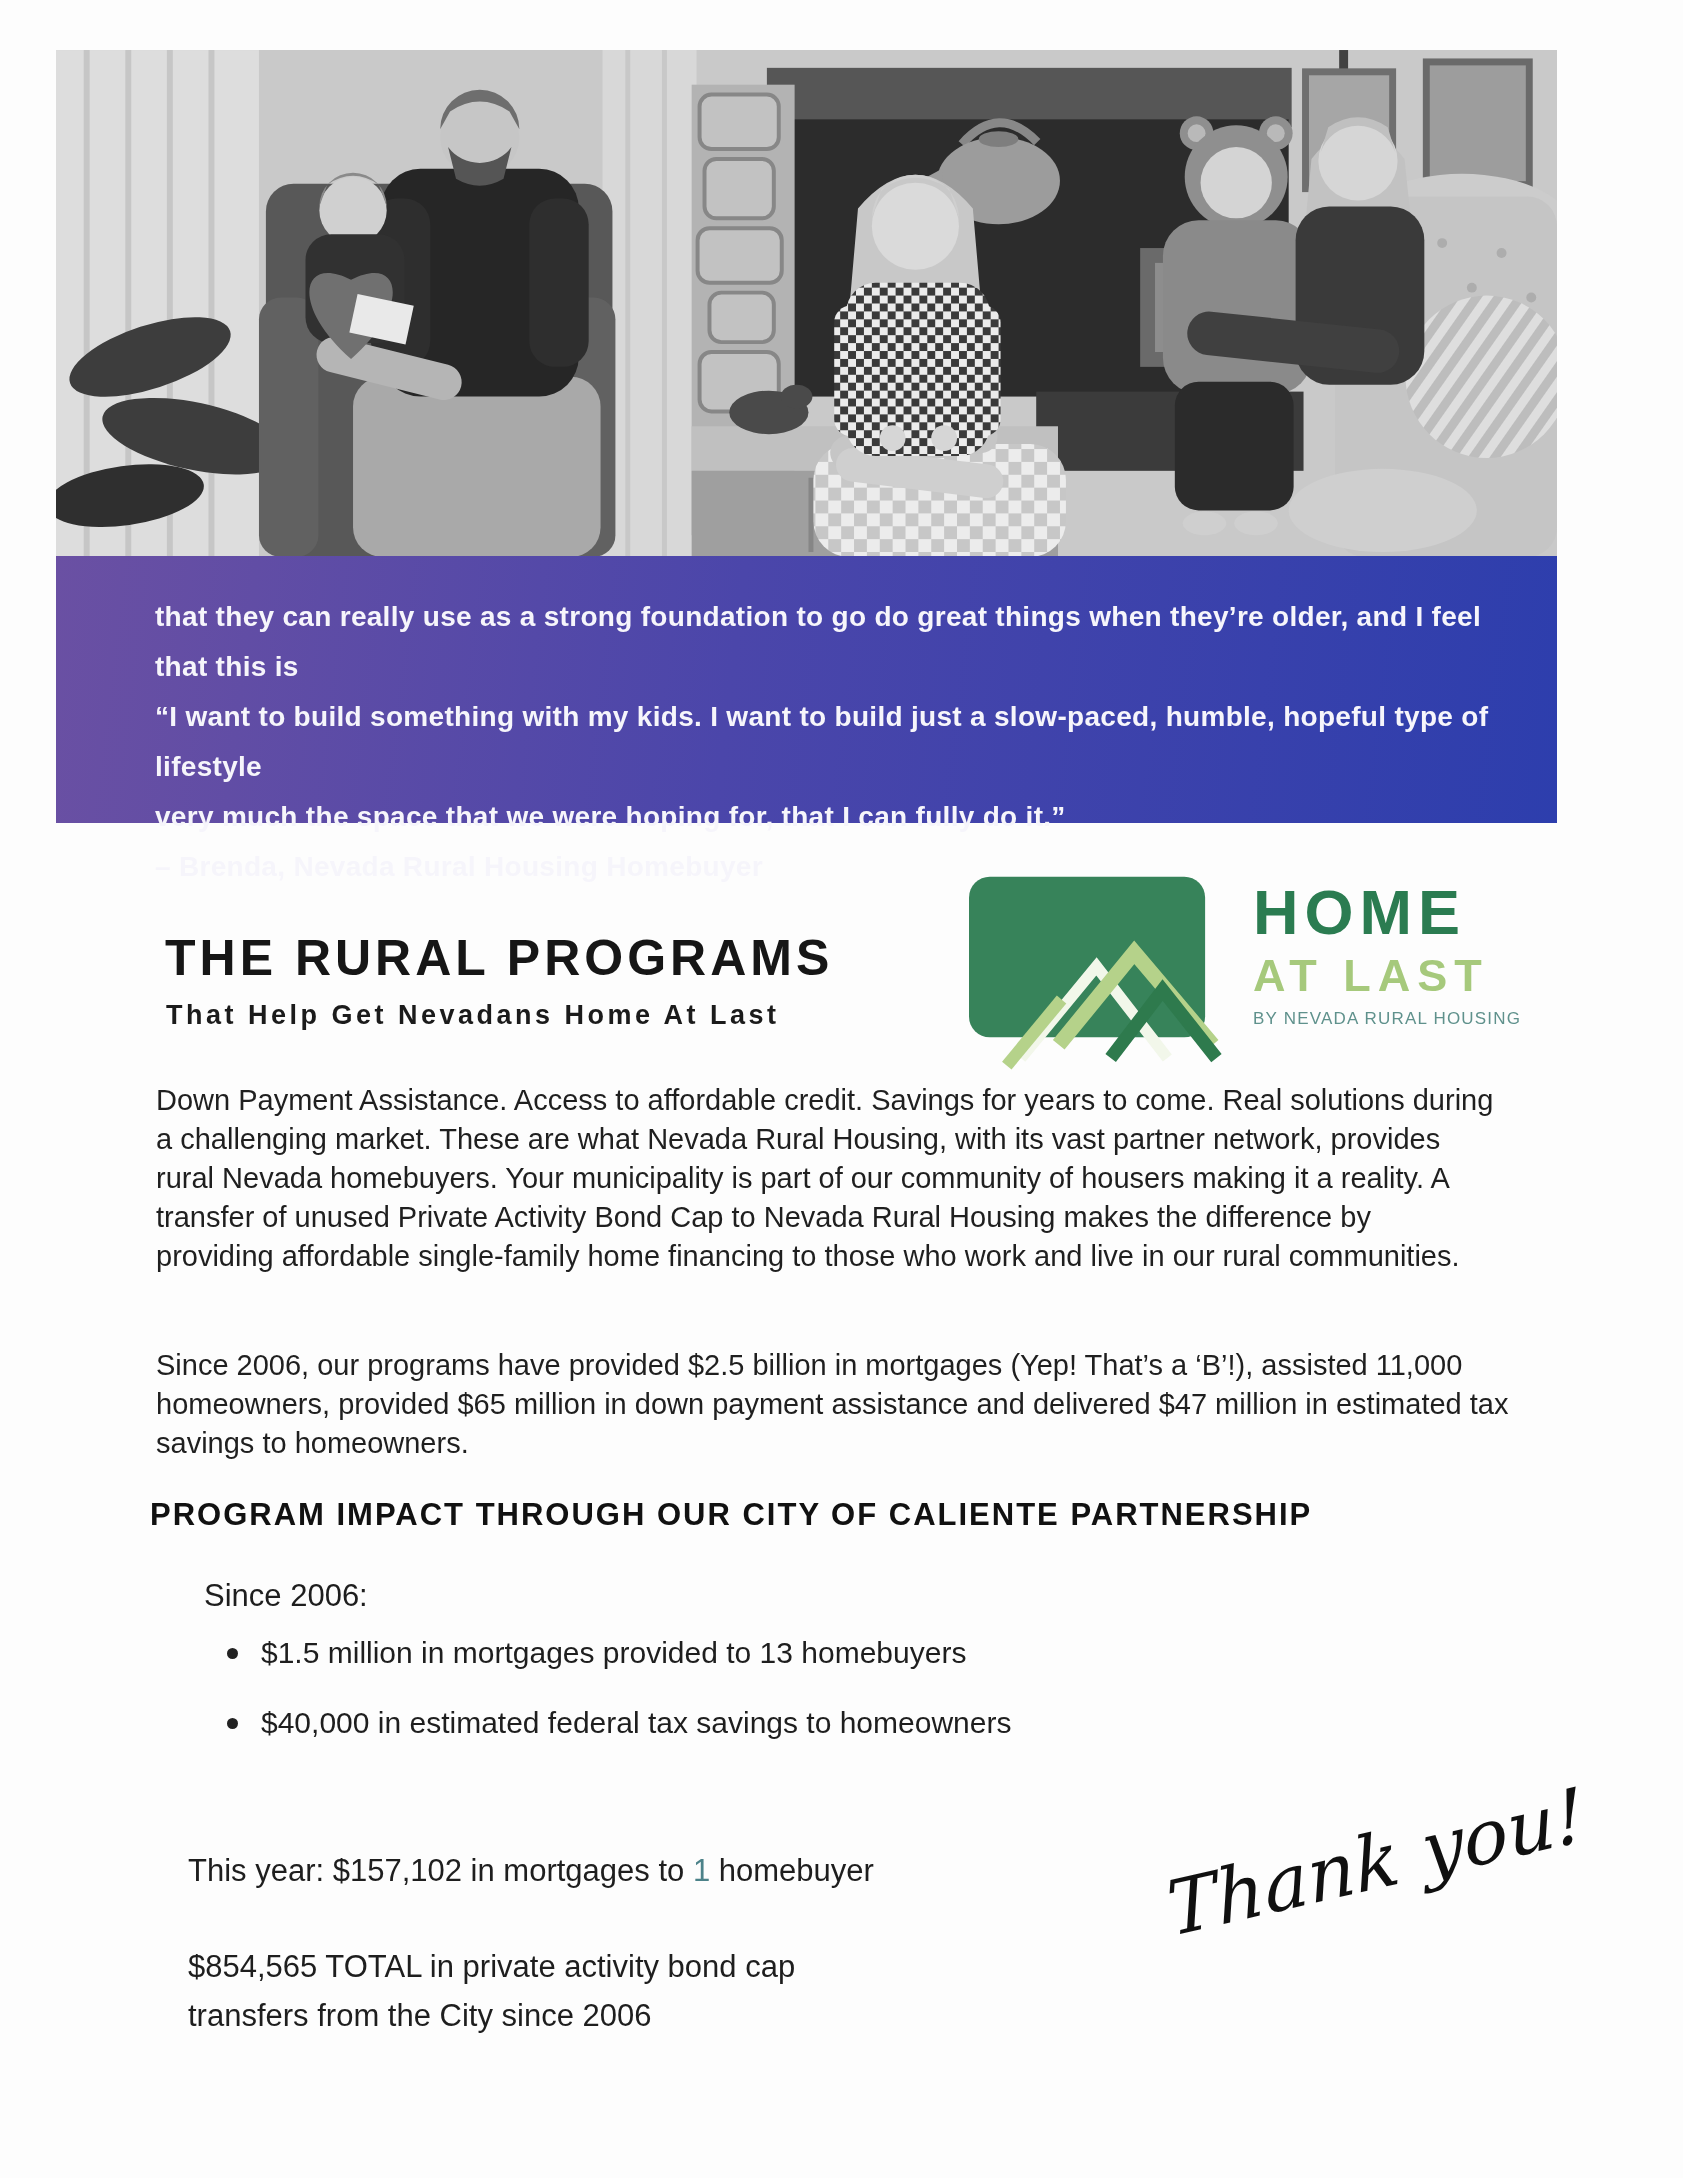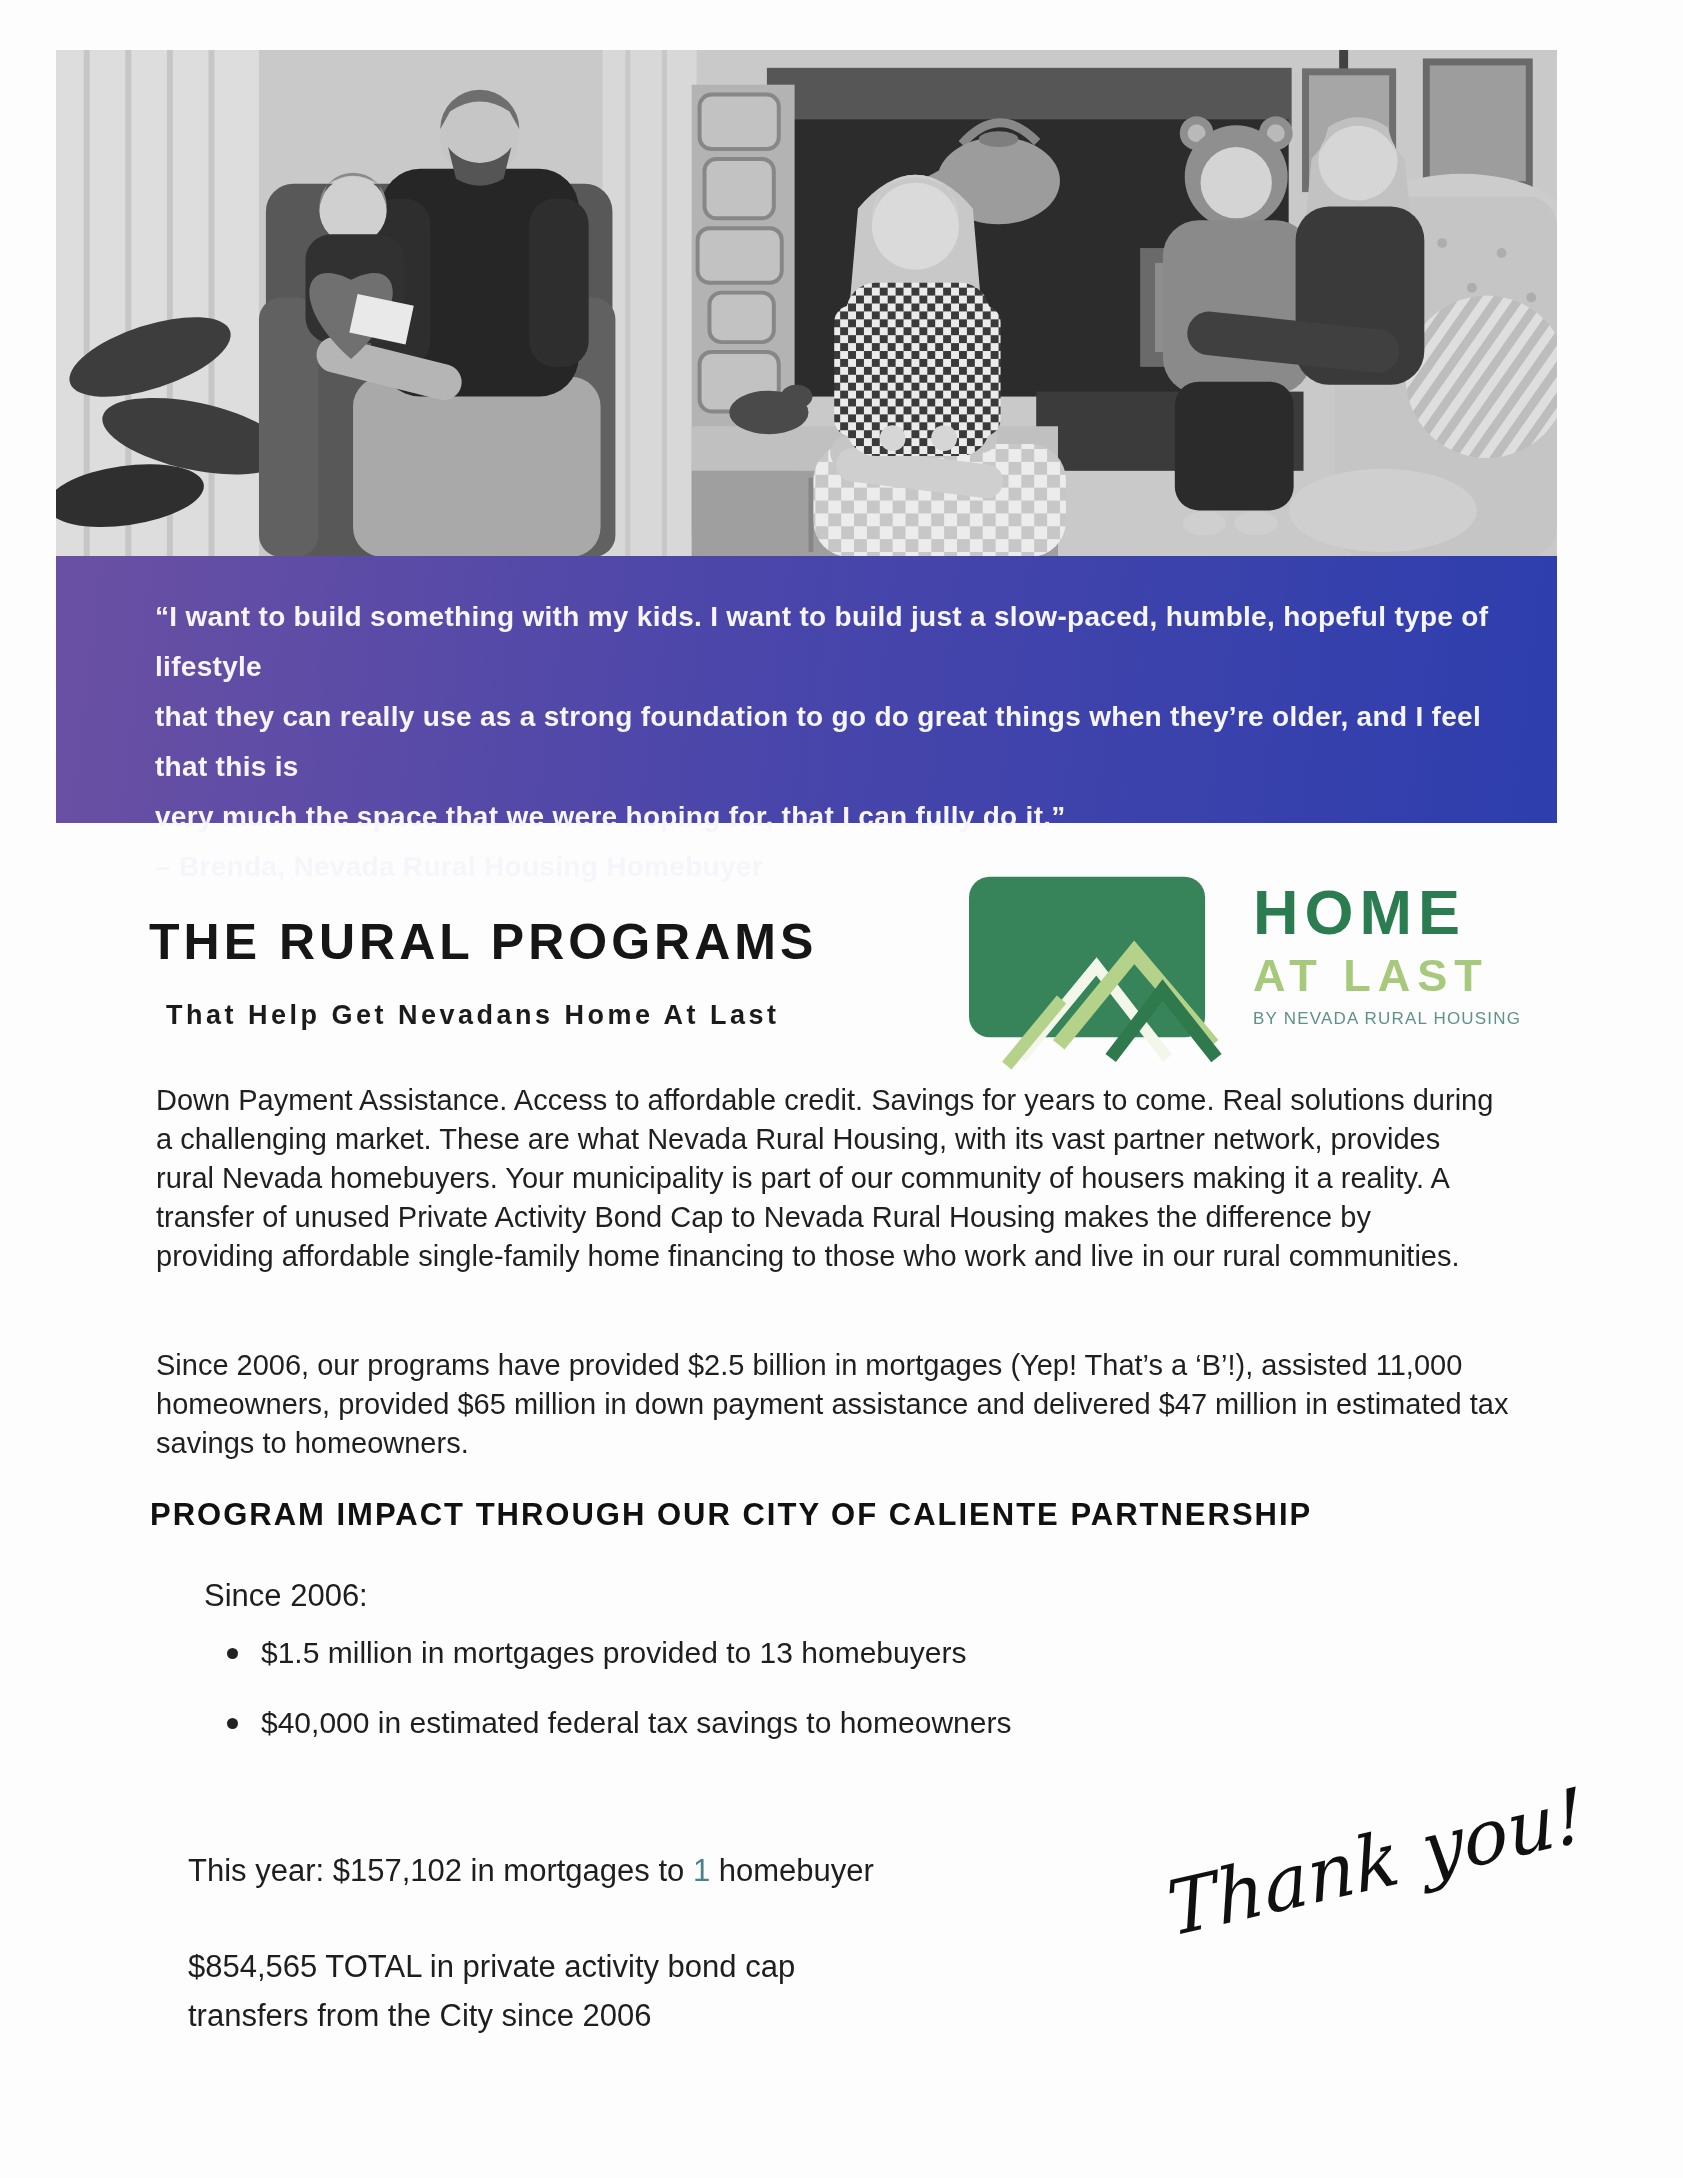--- a/index.html
+++ b/index.html
@@ -13,21 +13,21 @@
   
   .banner{
     position:absolute;left:56px;top:556px;width:1501px;height:267px;
     background:linear-gradient(97deg,#6a50a3 0%,#4b46aa 45%,#2d3ead 100%);
     box-sizing:border-box;padding:36px 59px 0 99px;
   }
   .qline,.qattr{
     margin:0;font-size:28px;line-height:50px;font-weight:700;color:#f6f5fb;letter-spacing:0.3px;
   }
   
-  .title{position:absolute;left:149px;top:913px;margin:0;font-size:50px;font-weight:700;letter-spacing:4px;color:#161616;}
+  .title{position:absolute;left:149px;top:913px;margin:16px;font-size:50px;font-weight:700;letter-spacing:4px;color:#161616;}
   .subtitle{position:absolute;left:150px;top:984px;margin:16px;font-size:27px;font-weight:700;letter-spacing:3.5px;color:#1b1b1b;}
   .logo-mark{position:absolute;left:969px;top:876px;width:255px;height:196px;}
   .logo-text{position:absolute;left:1253px;top:881px;width:297px;}
   .logo-home{font-size:63px;line-height:63px;font-weight:700;letter-spacing:6px;color:#2b7c51;}
   .logo-atlast{font-size:45px;line-height:45px;font-weight:700;letter-spacing:7px;color:#a6c97c;margin-top:9px;}
   .logo-byline{font-size:17px;line-height:17px;font-weight:400;letter-spacing:1.2px;color:#5f918c;margin-top:12px;}
   
   .body-par{position:absolute;margin:0;font-size:29px;line-height:39px;color:#1f1f1f;}
   .p1{left:156px;top:1081px;width:1339px;}
   .p2{left:156px;top:1346px;width:1354px;}
@@ -183,22 +183,22 @@
         <path d="M1268,110 Q1315,50 1362,110 L1382,302 Q1342,282 1315,288 Q1282,282 1250,302 Z" fill="#c2c2c2"></path>
         <circle cx="1315" cy="112" r="40" fill="#d6d6d6"></circle>
         <path d="M1277,104 A40 40 0 0 1 1353,104 L1345,78 Q1315,58 1285,78 Z" fill="#c0c0c0"></path>
         <rect x="1252" y="158" width="130" height="180" rx="34" fill="#3a3a3a"></rect>
         <rect x="1145" y="262" width="215" height="44" rx="22" fill="#404040" transform="rotate(6 1145 262)"></rect>
       </g>
     </svg>
   </div>
 
   <div class="banner">
+    <p class="qline">that they can really use as a strong foundation to go do great things when they’re older, and I feel that this is</p>
     <p class="qline">“I want to build something with my kids. I want to build just a slow-paced, humble, hopeful type of lifestyle</p>
-    <p class="qline">that they can really use as a strong foundation to go do great things when they’re older, and I feel that this is</p>
     <p class="qline">very much the space that we were hoping for, that I can fully do it.”</p>
     <p class="qattr">– Brenda, Nevada Rural Housing Homebuyer</p>
   </div>
 
   <h1 class="title">THE RURAL PROGRAMS</h1>
   <h2 class="subtitle">That Help Get Nevadans Home At Last</h2>
 
   <div class="logo-mark">
     <svg width="255" height="196" viewBox="0 0 270 206" xmlns="http://www.w3.org/2000/svg">
       <rect x="0" y="0" width="250" height="170" rx="22" fill="#37835a"></rect>

